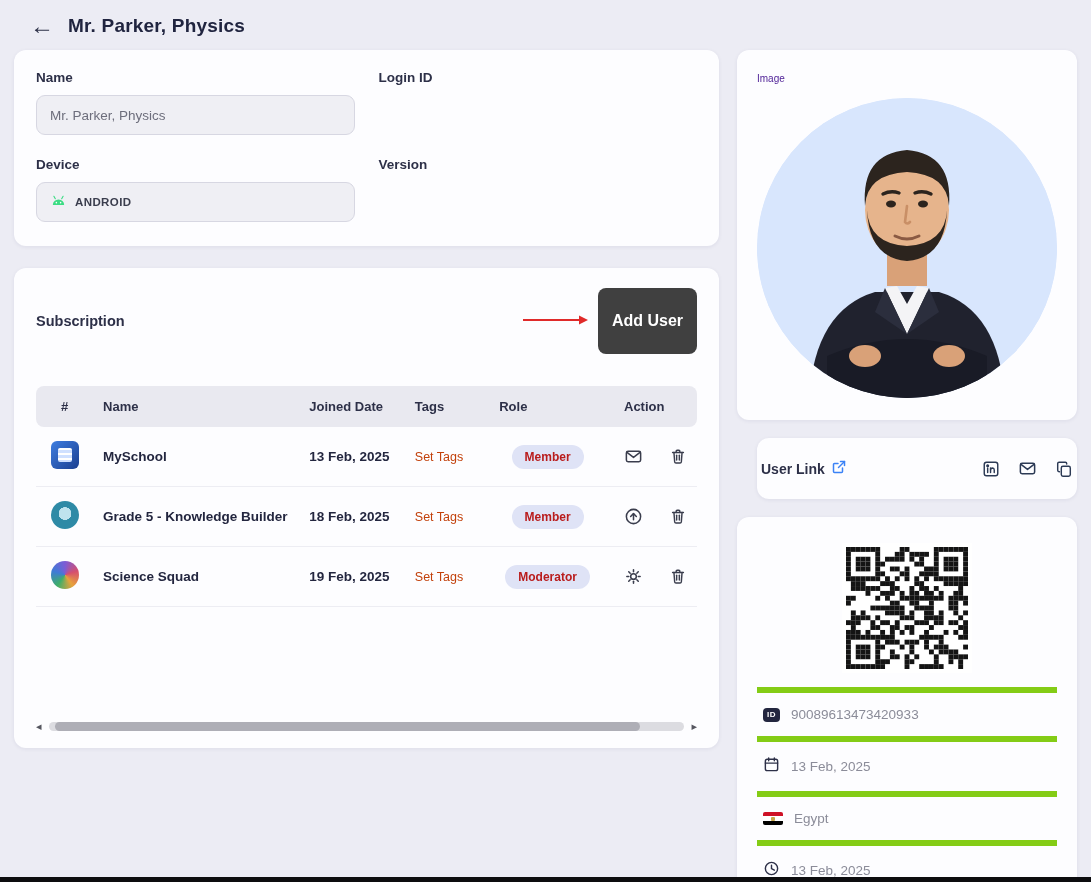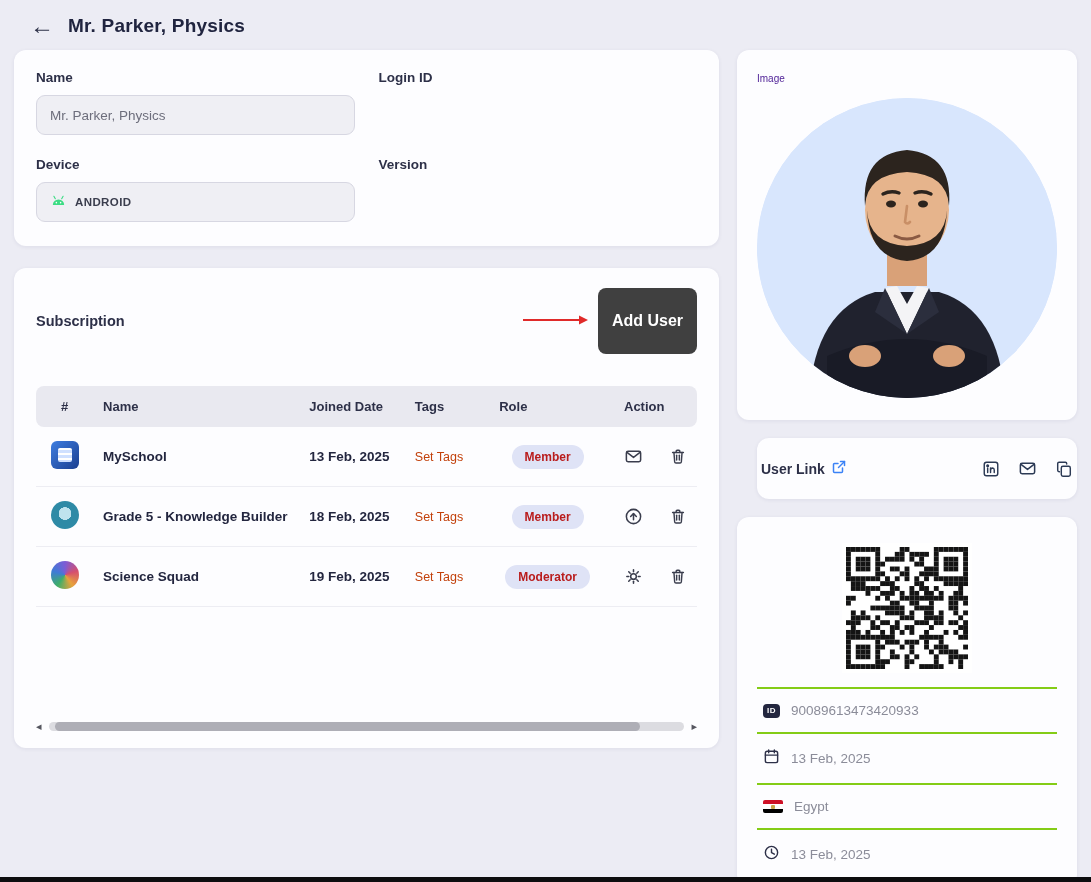--- a/index.html
+++ b/index.html
@@ -94,21 +94,21 @@
 
   .link-card { padding:21px 4px; display:flex; align-items:flex-end; justify-content:space-between;margin-left:20px; }
   .link-left { display:flex; align-items:center; gap:7px; }
   .link-title { font-size:14px; font-weight:700; color:#2d3048; }
   .link-icons { display:flex; align-items:center; gap:18px; }
   .link-icons .icon-btn svg { stroke:#2c3a55; }
 
   .qr-card { padding:18px 20px 8px; }
   .qr-holder { display:flex; justify-content:center; padding:8px 0 14px; }
   .qr-box { background:#fff; padding:4px; line-height:0; }
-  .info-row { display:flex; align-items:center; gap:11px; padding:14px 6px; border-top:2px solid #84cc16; }
+  .info-row { display:flex; align-items:center; gap:11px; padding:14px 6px; border-top:6px solid #84cc16; }
   .info-row:first-of-type { border-top:none; }
   .info-text { font-size:13.5px; color:#8b8c99; }
   .id-chip { background:#23263f; color:#fff; font-size:8px; font-weight:700; border-radius:4px;
              padding:3px 4px; letter-spacing:.5px; line-height:1; }
   .mini-icon svg { stroke:#2d3048; fill:none; stroke-width:1.5; stroke-linecap:round; }
   .flag { width:20px; height:13px; display:inline-block; border-radius:2px; overflow:hidden; position:relative;
           background:linear-gradient(#ce1126 0 33%, #fff 33% 66%, #000 66% 100%); }
   .flag::after { content:""; position:absolute; left:8px; top:5px; width:4px; height:4px; background:#c8a64b; border-radius:1px; }
 
   .bottom-bar { position:absolute; left:0; right:0; bottom:0; height:5px; background:#0d0d0f; }

